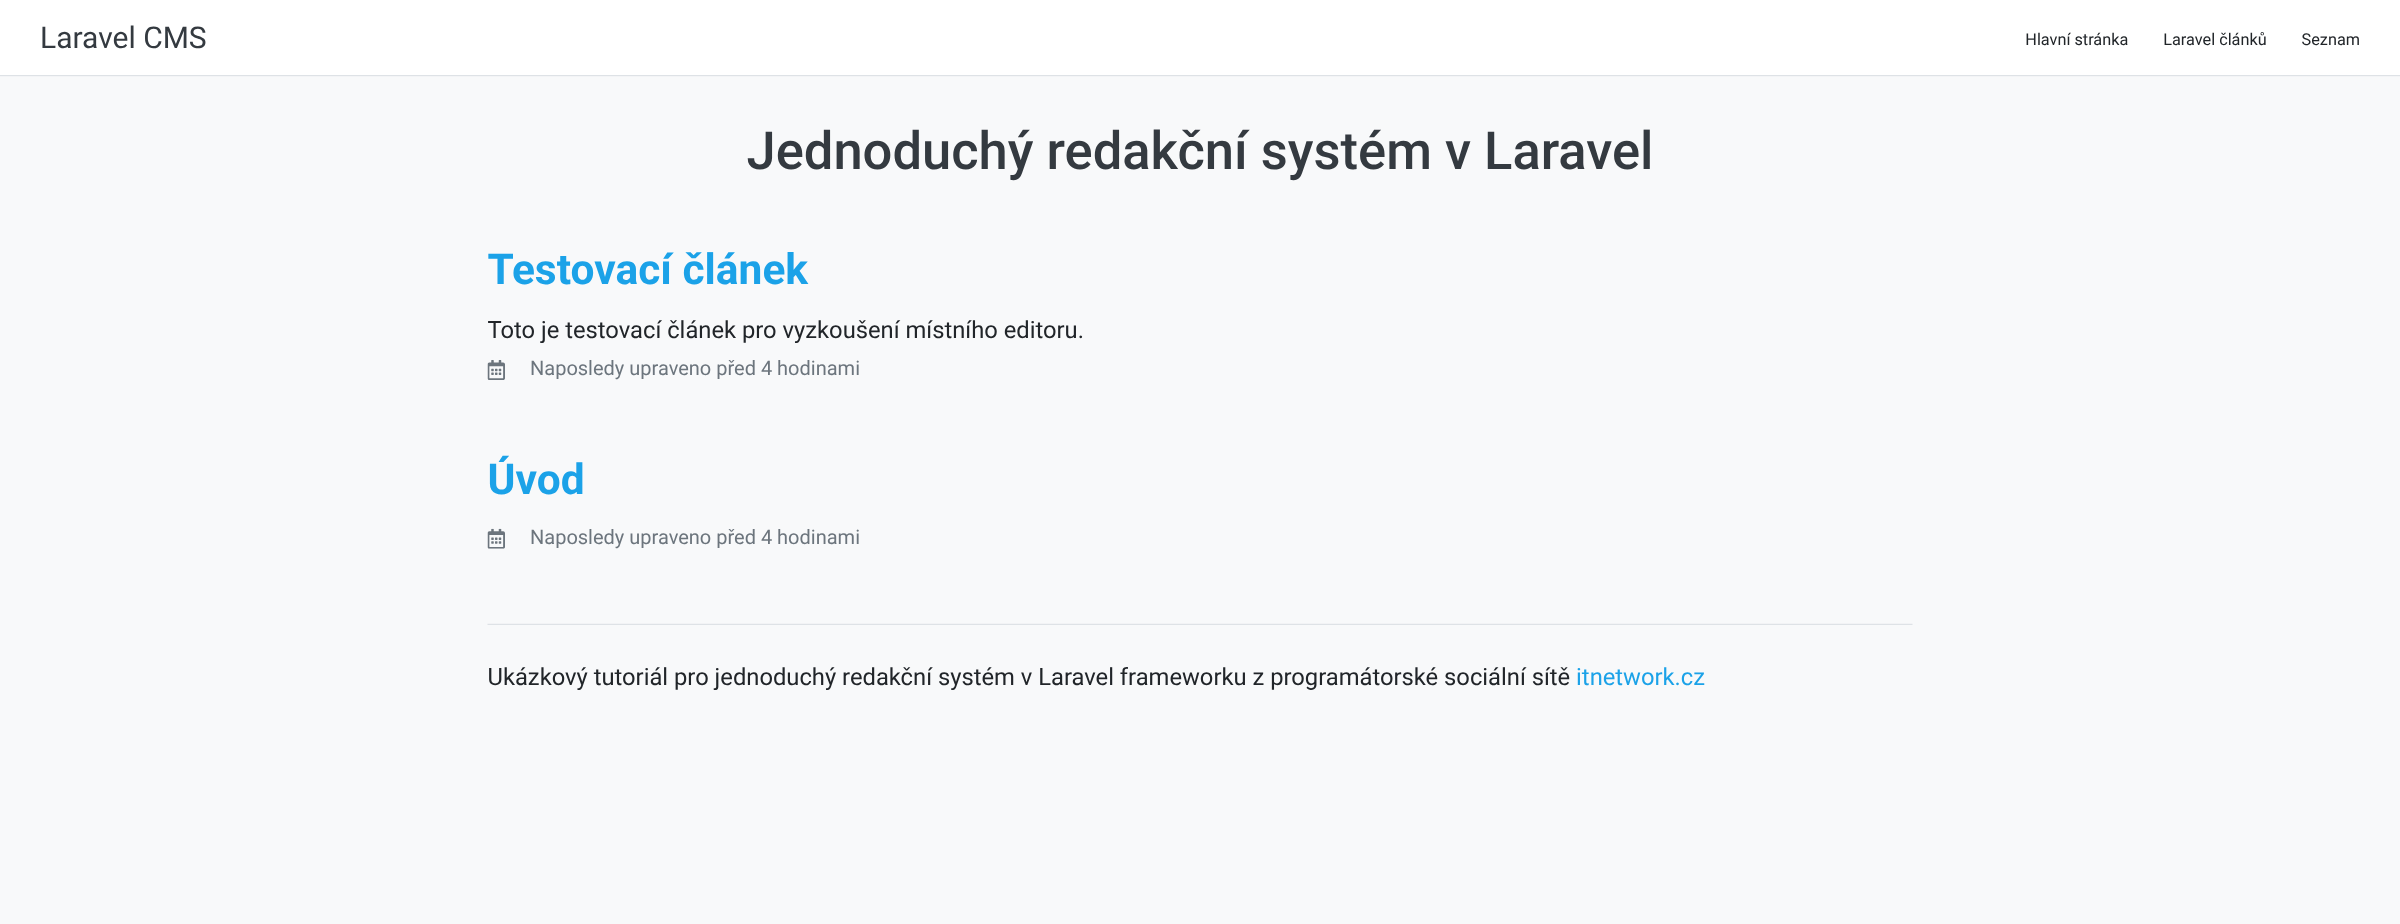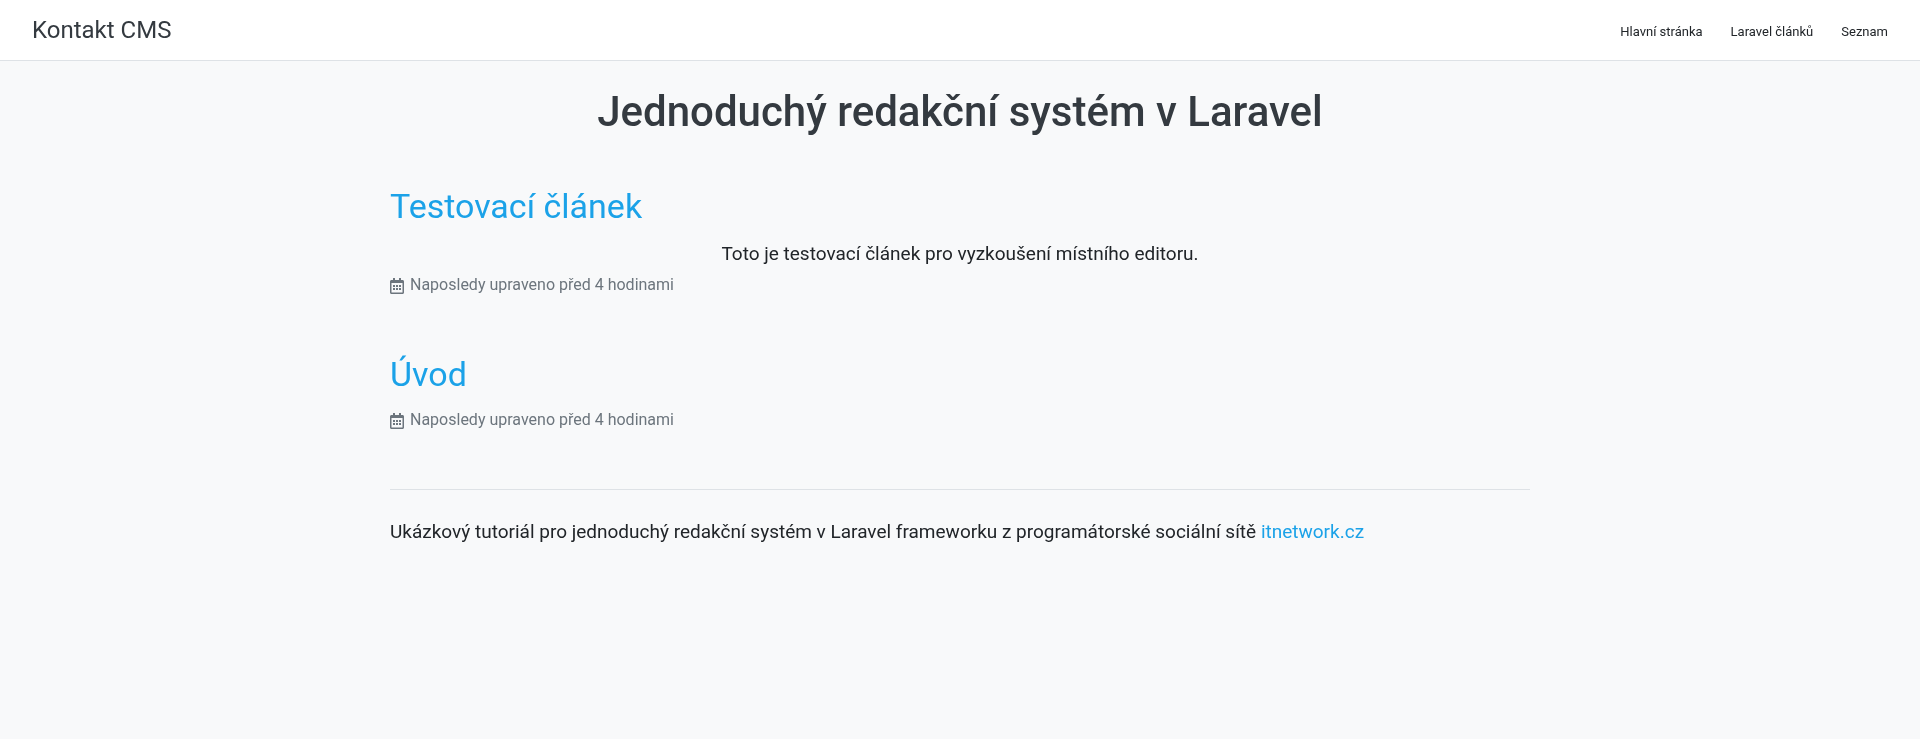--- a/index.html
+++ b/index.html
@@ -47,50 +47,49 @@
       max-width: 1340px;
       margin: 0 auto;
       padding: 0 100px;
     }
     
     .page-title {
       text-align: center;
       font-size: 42px;
       font-weight: 500;
       color: #343a40;
-      margin-top: 26px;
+      margin-top: 36px;
       margin-bottom: 50px;
     }
     
     .article {
       margin-bottom: 60px;
     }
     
     .article-title {
       font-size: 34px;
-      font-weight: 400;
+      font-weight: 700;
       color: #1ba2e8;
       margin-bottom: 16px;
       text-decoration: none;
       display: inline-block;
     }
     
     .article-excerpt {
       font-size: 19px;
       color: #212529;
       margin-bottom: 10px;
-      text-align: center;
     }
     
     .article-meta {
       font-size: 16px;
       color: #6c757d;
       display: flex;
       align-items: center;
-      gap: 6px;
+      gap: 20px;
     }
     
     .calendar-icon {
       width: 14px;
       height: 14px;
       display: inline-block;
     }
     
     hr {
       border: none;
@@ -107,21 +106,21 @@
     
     .footer-link {
       color: #1ba2e8;
       text-decoration: none;
     }
   </style>
 </head>
 <body>
 
 <nav class="navbar">
-  <a href="#" class="navbar-brand">Kontakt CMS</a>
+  <a href="#" class="navbar-brand">Laravel CMS</a>
   <ul class="navbar-nav">
     <li><a href="#" class="nav-link">Hlavní stránka</a></li>
     <li><a href="#" class="nav-link">Laravel článků</a></li>
     <li><a href="#" class="nav-link">Seznam</a></li>
   </ul>
 </nav>
 
 <div class="container">
   <h1 class="page-title">Jednoduchý redakční systém v Laravel</h1>
 

